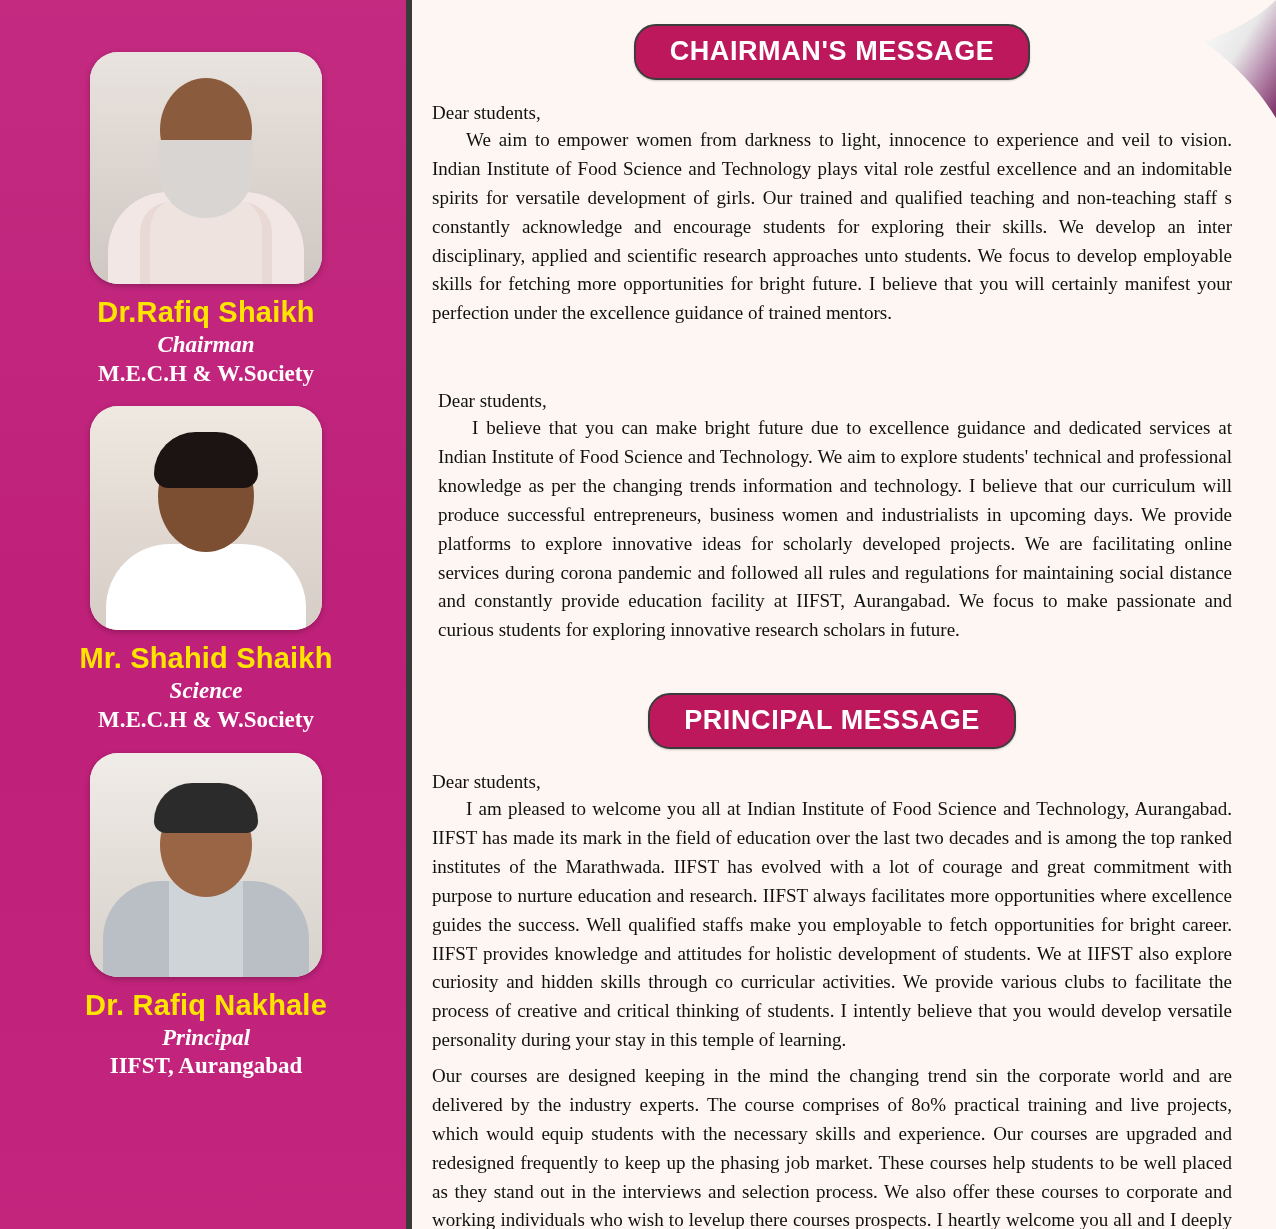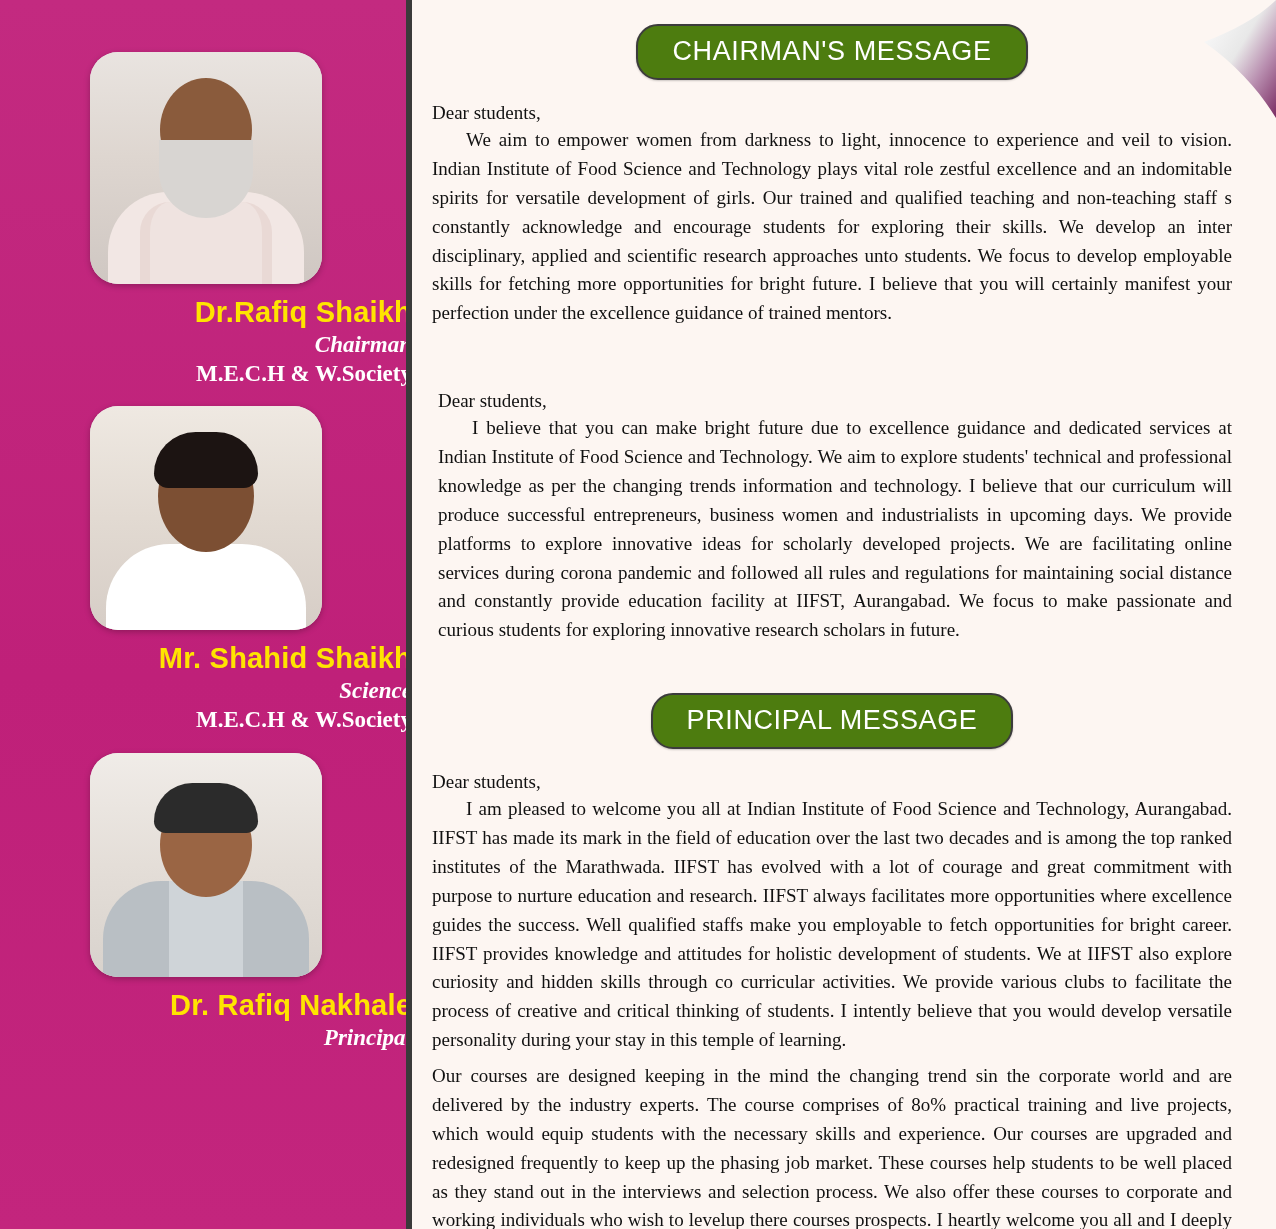--- a/index.html
+++ b/index.html
@@ -33,21 +33,21 @@
   }
   .sidebar::after{
     content:"";
     position:absolute;
     top:0; right:0; bottom:0;
     width:6px;
     background:#3a3a3a;
   }
   .person {
     width: 100%;
-    text-align: right;
+    text-align: center;
     margin-bottom: 18px;
   }
   .photo-frame {
     width: 232px;
     height: 232px;
     margin: 0 auto;
     border-radius: 28px;
     overflow: hidden;
     background: #ddd;
     box-shadow: 0 2px 6px rgba(0,0,0,.25);
@@ -143,24 +143,24 @@
     padding: 0 44px 0 20px;
     box-sizing: border-box;
   }
   .heading-wrap {
     display: flex;
     justify-content: center;
     margin: 0;
   }
   .heading {
     display: inline-block;
-    background: #4d7c0f;
+    background: #be185d;
     color: #ffffff;
     font-family: "Liberation Sans", sans-serif;
-    font-weight: normal;
+    font-weight: bold;
     font-size: 27px;
     letter-spacing: .6px;
     padding: 10px 34px 11px;
     border-radius: 22px;
     border: 2px solid #3c3c3c;
     box-shadow: 0 1px 2px rgba(0,0,0,.2);
     white-space: nowrap;
   }
   .salutation {
     font-size: 19px;
@@ -229,20 +229,21 @@
       <div class="photo-frame tall">
         <div class="portrait p3">
           <div class="body"></div>
           <div class="saree"></div>
           <div class="head"></div>
           <div class="hair"></div>
         </div>
       </div>
       <div class="person-name">Dr. Rafiq Nakhale</div>
       <div class="person-role">Principal</div>
+      <div class="person-org">IIFST, Aurangabad</div>
     </div>
 
   </aside>
 
   <main class="content">
 
     <svg class="curl" viewBox="0 0 120 120">
       <defs>
         <linearGradient id="cg" x1="0" y1="0" x2="1" y2="1">
           <stop offset="0%" stop-color="#ffffff"></stop>

